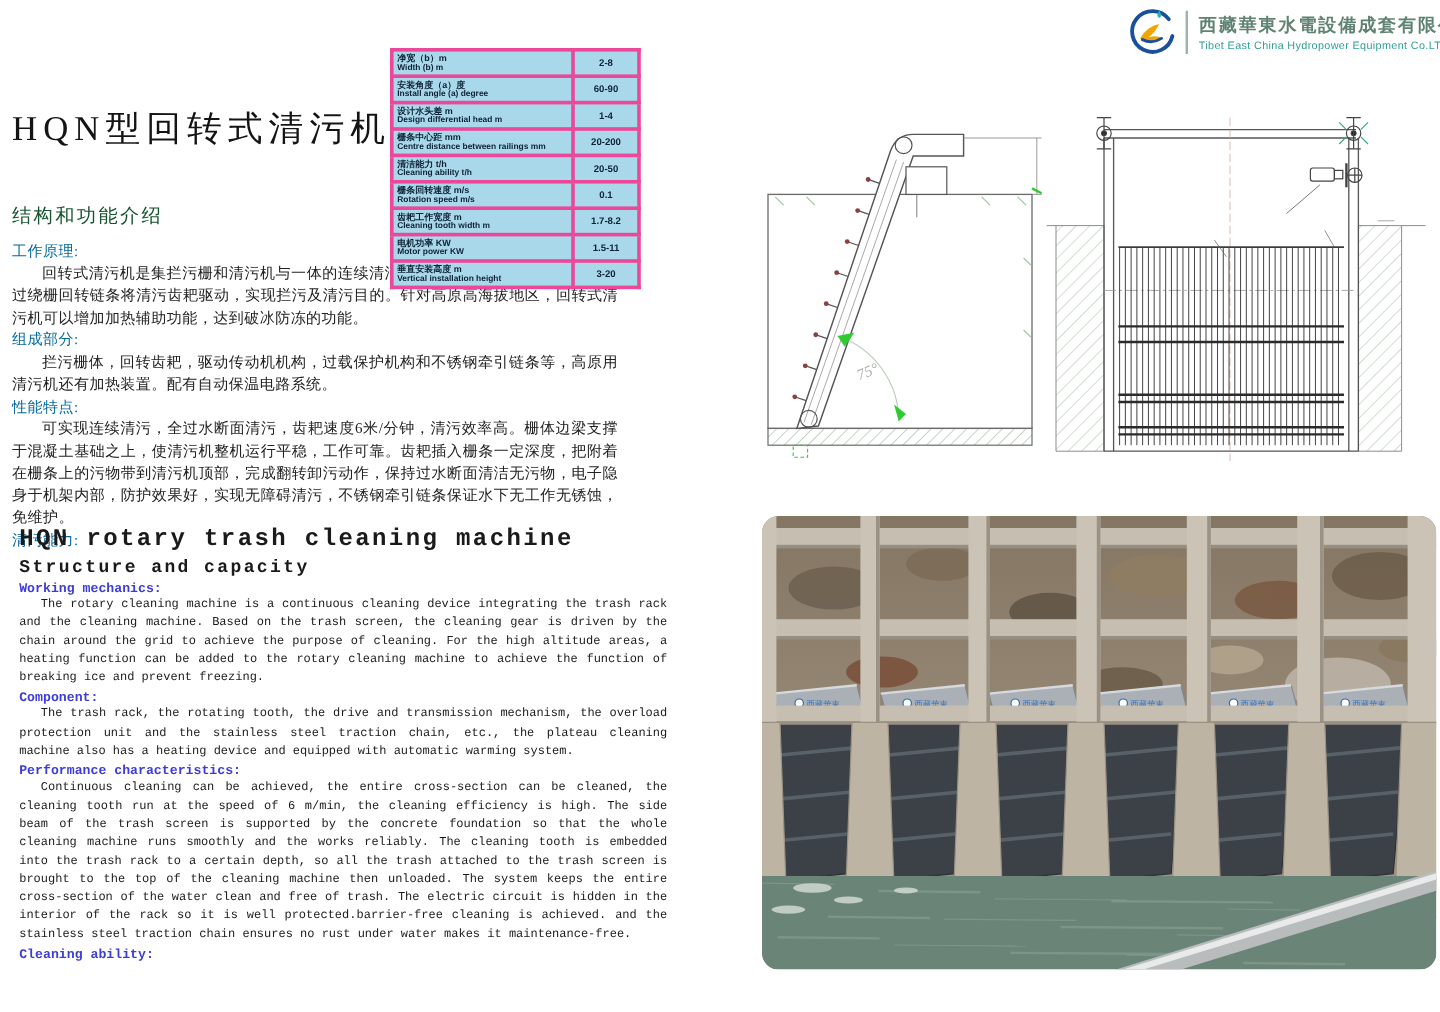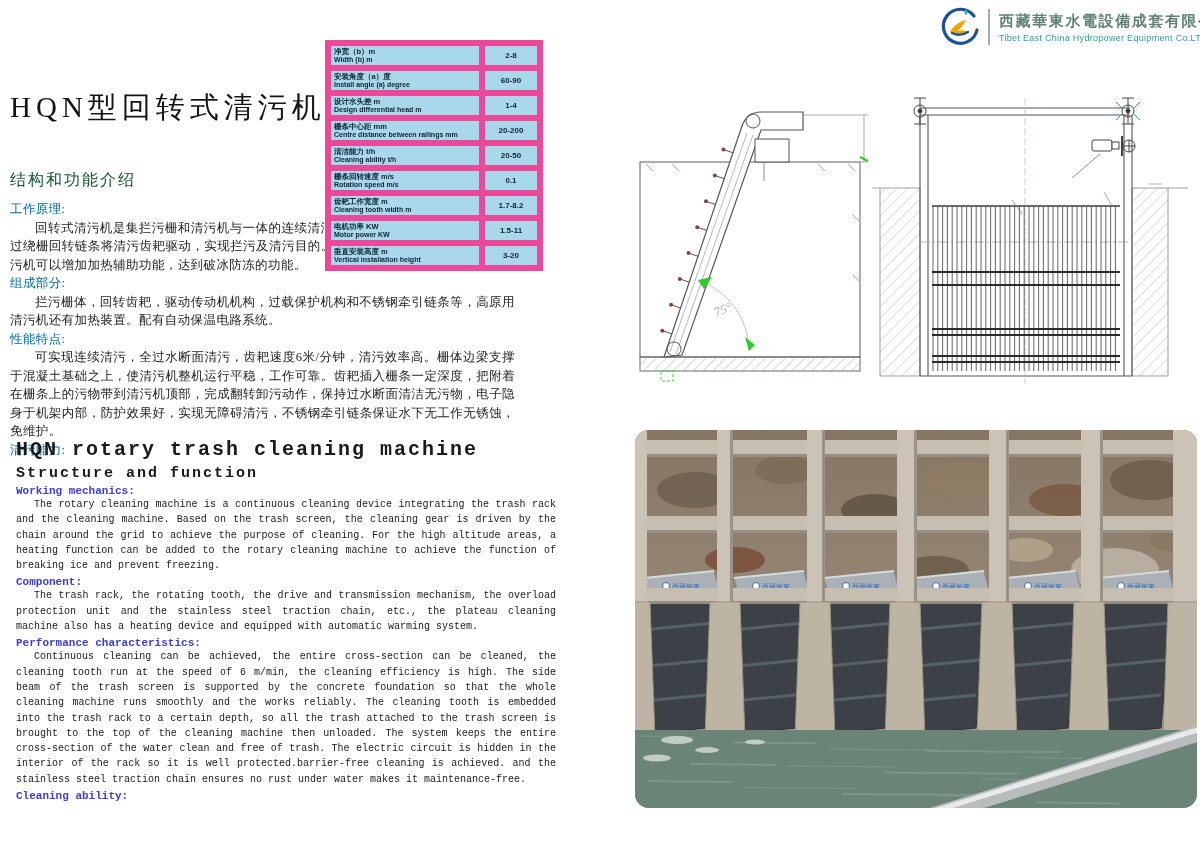--- a/index.html
+++ b/index.html
@@ -20,21 +20,21 @@
   #intro-cn{position:absolute;left:10px;top:170px;font-family:"Liberation Serif",serif;
             font-size:16px;color:#14532d;letter-spacing:2px;}
   #cn-sections{position:absolute;left:10px;top:200px;width:505px;
                font-family:"Liberation Serif",serif;font-size:12.5px;line-height:18.5px;
                letter-spacing:.4px;color:#222;}
   .cn-label{color:#0369a1;}
   .cn-text{margin:0;text-indent:2em;text-align:justify;}
 
   
   #spec-table{position:absolute;left:325px;top:40px;border-collapse:collapse;}
-  #spec-table td{border:6px solid #ec4899;background:#a9d8ea;padding:1px 3px;vertical-align:middle;}
+  #spec-table td{border:3px solid #ec4899;background:#a9d8ea;padding:1px 3px;vertical-align:middle;}
   #spec-table .lbl{width:142px;}
   #spec-table .lbl .cn{font-size:7.5px;font-weight:bold;color:#0d2235;line-height:1.2;}
   #spec-table .lbl .en{font-size:7px;font-weight:bold;color:#0d2235;line-height:1.15;}
   #spec-table .val{width:46px;text-align:center;font-size:8px;font-weight:bold;color:#0d2235;}
 
   
   #en-block{position:absolute;left:16px;top:438px;width:540px;
             font-family:"Liberation Mono",monospace;color:#1a1a1a;}
   #en-title{font-size:20px;font-weight:bold;letter-spacing:2px;white-space:nowrap;}
   #en-subtitle{font-size:15px;font-weight:bold;letter-spacing:2px;margin-top:4px;}
@@ -140,21 +140,21 @@
             <div class="cn">垂直安装高度 m</div>
             <div class="en">Vertical installation height</div>
           </td>
           <td class="val">3-20</td>
         </tr>
       </tbody>
   </table>
 
   <div id="en-block">
     <div id="en-title">HQN rotary trash cleaning machine</div>
-    <div id="en-subtitle">Structure and function</div>
+    <div id="en-subtitle">Structure and capacity</div>
     <div id="enSections">
         <div class="en-label">Working mechanics:</div>
         <p class="en-text">The rotary cleaning machine is a continuous cleaning device integrating the trash rack and the cleaning machine. Based on the trash screen, the cleaning gear is driven by the chain around the grid to achieve the purpose of cleaning. For the high altitude areas, a heating function can be added to the rotary cleaning machine to achieve the function of breaking ice and prevent freezing.</p>
         <div class="en-label">Component:</div>
         <p class="en-text">The trash rack, the rotating tooth, the drive and transmission mechanism, the overload protection unit and the stainless steel traction chain, etc., the plateau cleaning machine also has a heating device and equipped with automatic warming system.</p>
         <div class="en-label">Performance characteristics:</div>
         <p class="en-text">Continuous cleaning can be achieved, the entire cross-section can be cleaned, the cleaning tooth run at the speed of 6 m/min, the cleaning efficiency is high. The side beam of the trash screen is supported by the concrete foundation so that the whole cleaning machine runs smoothly and the works reliably. The cleaning tooth is embedded into the trash rack to a certain depth, so all the trash attached to the trash screen is brought to the top of the cleaning machine then unloaded. The system keeps the entire cross-section of the water clean and free of trash. The electric circuit is hidden in the interior of the rack so it is well protected.barrier-free cleaning is achieved. and the stainless steel traction chain ensures no rust under water makes it maintenance-free.</p>
         <div class="en-label">Cleaning ability:</div>
       </div>
   </div>

